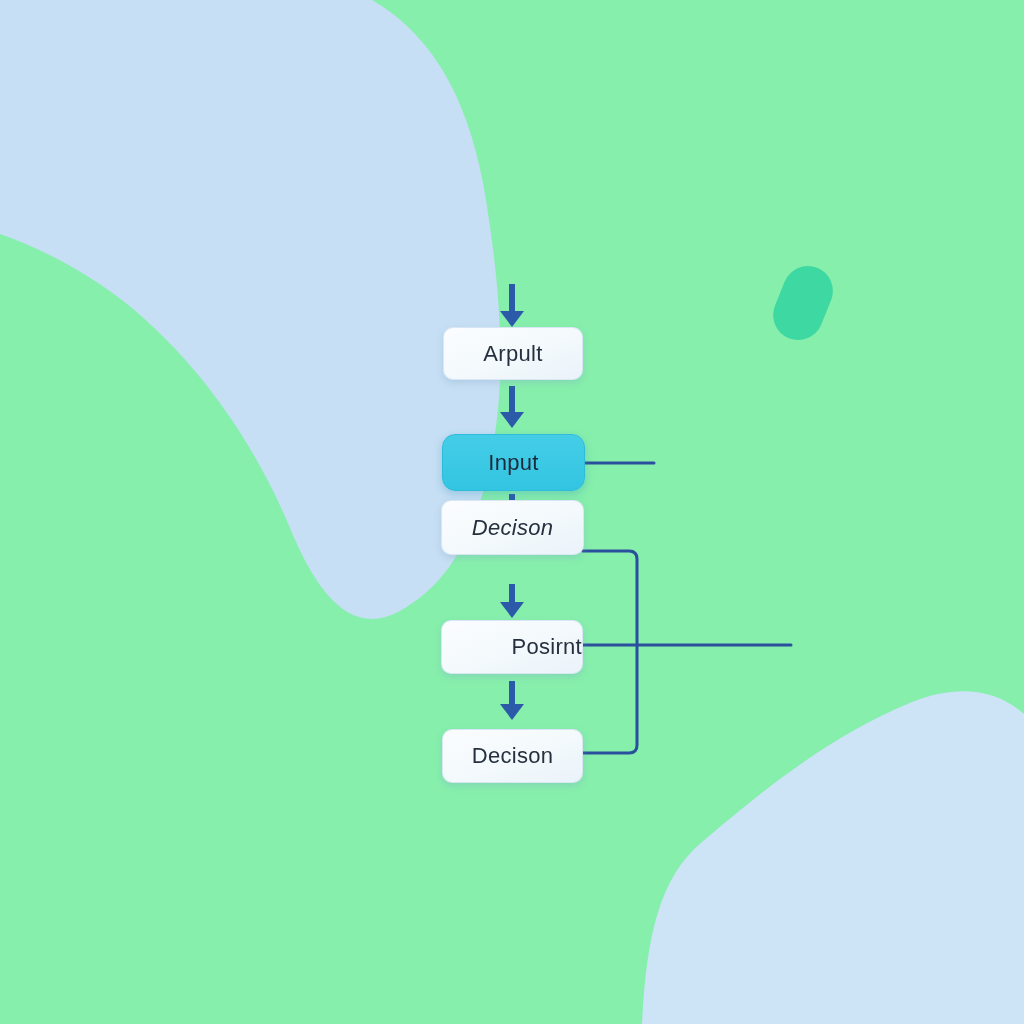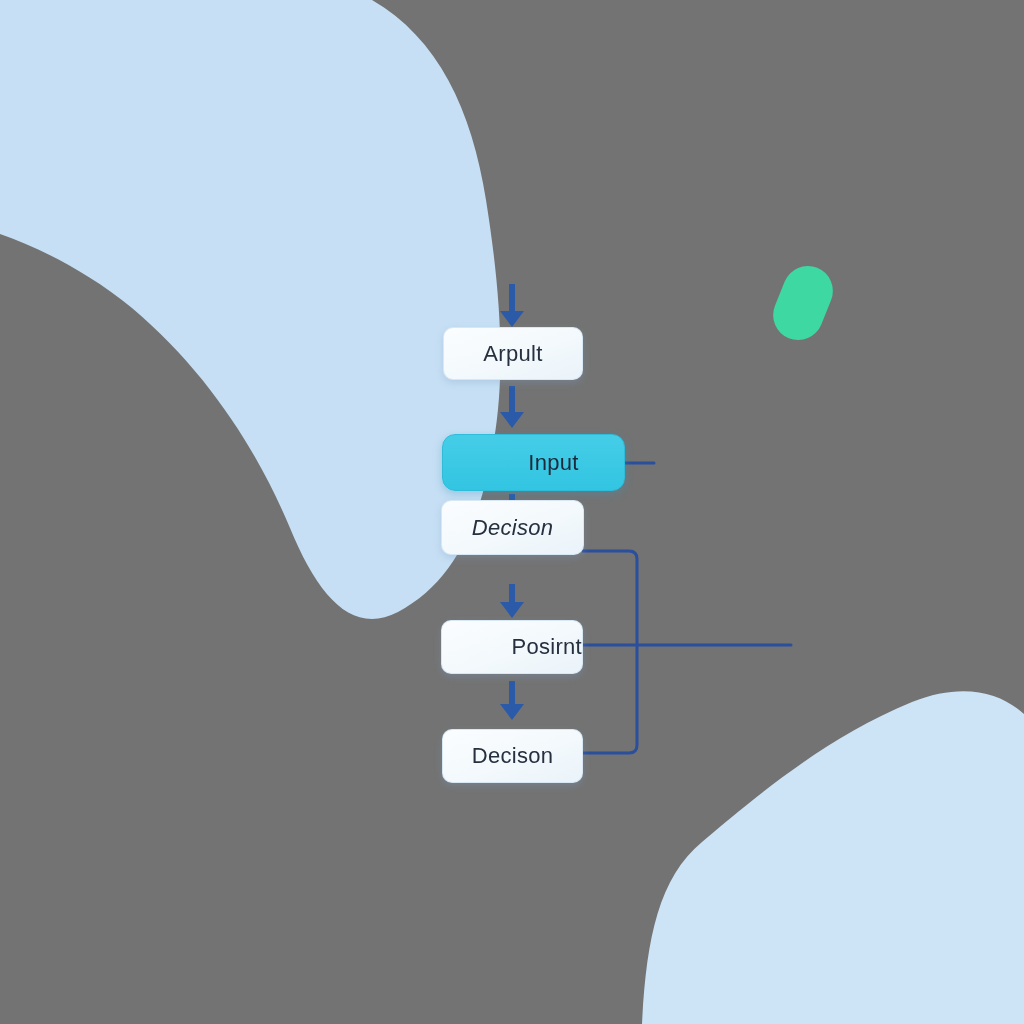--- a/index.html
+++ b/index.html
@@ -1,39 +1,39 @@
 <!DOCTYPE html>
 <html><head>
 <meta charset="utf-8">
 <style>
   html,body{margin:0;padding:0;background:#ffffff;}
   .stage{
     position:relative;width:1024px;height:1024px;overflow:hidden;
-    background:#737373;
+    background:#86efac;
     font-family:"Liberation Sans", sans-serif;
   }
   .decor{position:absolute;left:0;top:0;width:1024px;height:1024px;z-index:1;}
   .node{
     position:absolute;z-index:2;display:flex;align-items:center;justify-content:center;
     border-radius:10px;font-size:22px;color:#27303f;letter-spacing:.3px;
   }
   .node-light{
     background:linear-gradient(160deg,#fbfdff 0%,#f3f9fc 55%,#eaf3fa 100%);
     border:1px solid rgba(214,230,243,.95);
     box-shadow:0 3px 7px rgba(125,160,200,.30);
   }
   .node-accent{
     background:linear-gradient(180deg,#45cde7 0%,#32c5e2 100%);
     border:1px solid #2fbcd9;
     border-radius:13px;
     box-shadow:0 3px 8px rgba(60,150,190,.35);
     color:#1c2a3c;
   }
   .n-arpult {left:443px;top:327px;width:138px;height:51px;}
-  .n-input  {left:442px;top:434px;width:141px;height:55px;padding-left:40px;}
+  .n-input  {left:442px;top:434px;width:141px;height:55px;}
   .n-decison{left:441px;top:500px;width:141px;height:53px;font-style:italic;}
   .n-posirnt{left:441px;top:620px;width:140px;height:52px;justify-content:flex-end;}
   .n-output {left:442px;top:729px;width:139px;height:52px;}
 </style>
 </head>
 <body>
 
 <div class="stage">
 
   <svg class="decor" viewBox="0 0 1024 1024" xmlns="http://www.w3.org/2000/svg">

